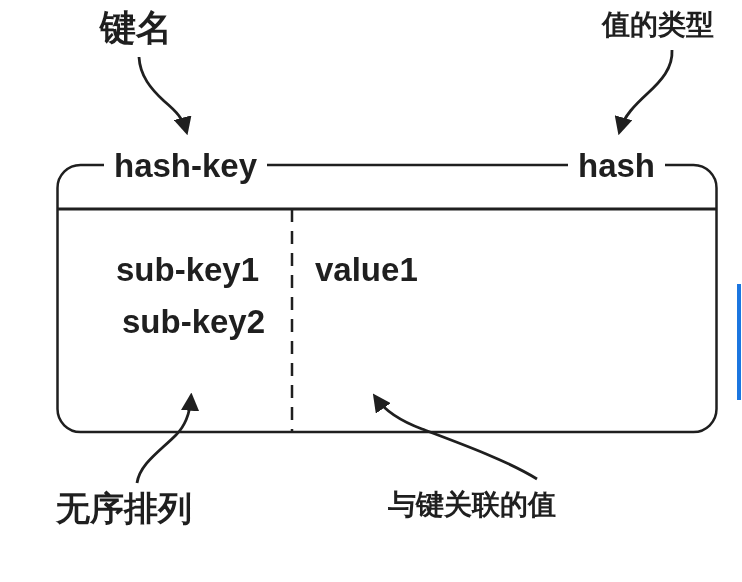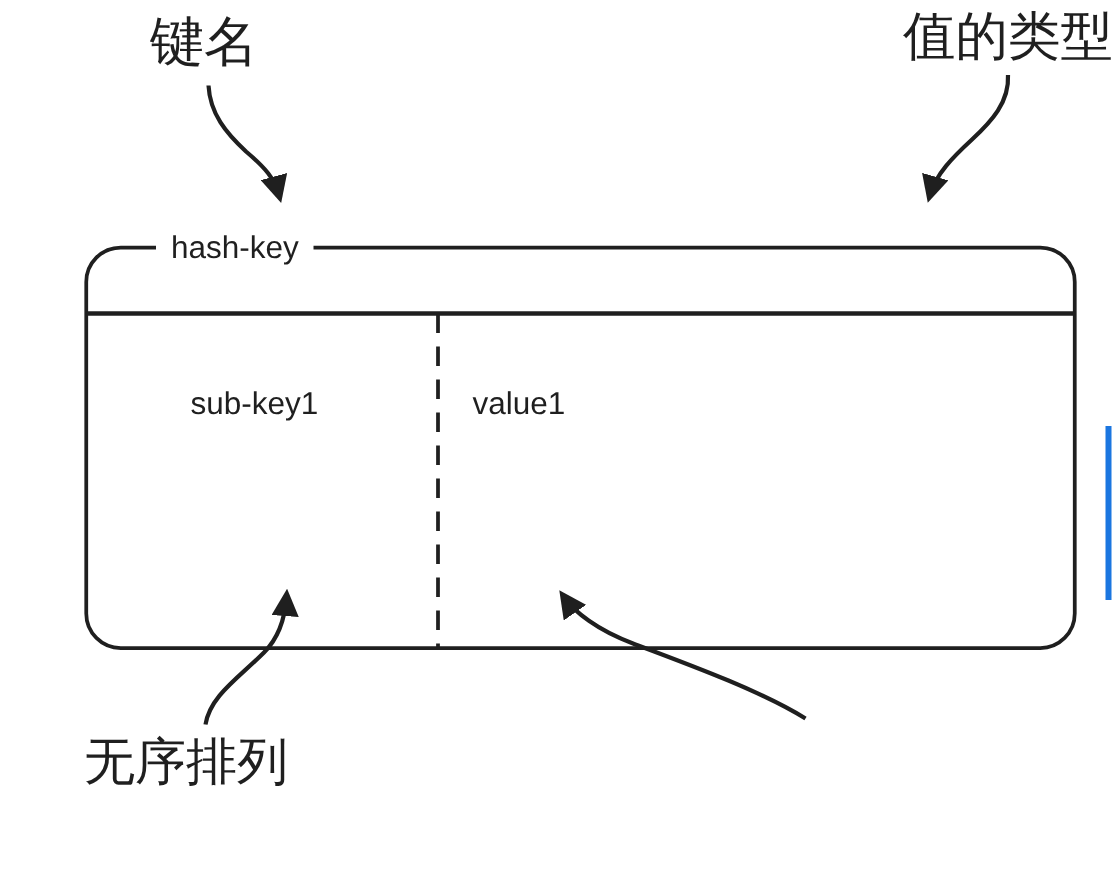--- a/index.html
+++ b/index.html
@@ -17,36 +17,36 @@
     color:var(--line);
   }
   .stage svg{position:absolute;left:0;top:0;}
   .box-stroke{fill:none;stroke:var(--line);stroke-width:2.5;}
   .header-line{stroke:var(--line);stroke-width:3;}
   .dash-line{stroke:var(--line);stroke-width:2.5;stroke-dasharray:13 9;}
   .arrow{fill:none;stroke:var(--line);stroke-width:2.8;}
   .arrow-head{fill:var(--line);}
   .lbl{
     position:absolute;
-    font-weight:400;
+    font-weight:700;
     white-space:nowrap;
     color:var(--line);
   }
-  .cjk{font-size:35px;line-height:40px;}
-  .latin{font-size:21px;line-height:36px;}
+  .cjk{font-size:28px;line-height:40px;}
+  .latin{font-size:33px;line-height:36px;}
   .on-border{
     background:var(--bg);
     padding:0 10px;
     line-height:36px;
   }
   .lbl-keyname{left:100px;top:8px;font-size:36px;}
   .lbl-valuetype{left:602px;top:5px;}
   .lbl-hashkey{left:104px;top:148px;}
   .lbl-hash{left:568px;top:148px;}
-  .cell-k1{left:127px;top:252px;}
+  .cell-k1{left:116px;top:252px;}
   .cell-v1{left:315px;top:252px;}
   .cell-k2{left:122px;top:304px;}
   .cell-v2{left:315px;top:304px;}
   .lbl-keysnote{
     left:10px;top:486px;width:228px;
     font-size:34px;line-height:44px;
     text-align:center;white-space:normal;
   }
   .lbl-keysnote span{display:block;}
   .lbl-valuesnote{left:388px;top:485px;}
@@ -77,22 +77,25 @@
     <path class="arrow" marker-end="url(#ah)" d="M 139 57 C 140 76, 151 89, 164 101 C 177 112, 183 119, 186 130"></path>
     <path class="arrow" marker-end="url(#ah)" d="M 672 50 C 673 68, 661 81, 648 93 C 635 105, 624 116, 620 130"></path>
     <path class="arrow" marker-end="url(#ah)" d="M 137 483 C 140 464, 159 452, 176 435 C 186 425, 190 412, 191 398"></path>
     <path class="arrow" marker-end="url(#ah)" d="M 537 479 C 508 461, 462 444, 422 429 C 398 420, 383 408, 376 398"></path>
   </svg>
 
   <div class="lbl cjk lbl-keyname">键名</div>
   <div class="lbl cjk lbl-valuetype">值的类型</div>
 
   <div class="lbl latin on-border lbl-hashkey">hash-key</div>
+  <div class="lbl latin on-border lbl-hash">hash</div>
 
   <div class="lbl latin cell-k1">sub-key1</div>
   <div class="lbl latin cell-v1">value1</div>
+  <div class="lbl latin cell-k2">sub-key2</div>
 
   <div class="lbl lbl-keysnote">
     <span>无序排列</span>
   </div>
+  <div class="lbl cjk lbl-valuesnote">与键关联的值</div>
 
   <div class="accent-bar"></div>
 </div>
 
 </body></html>

